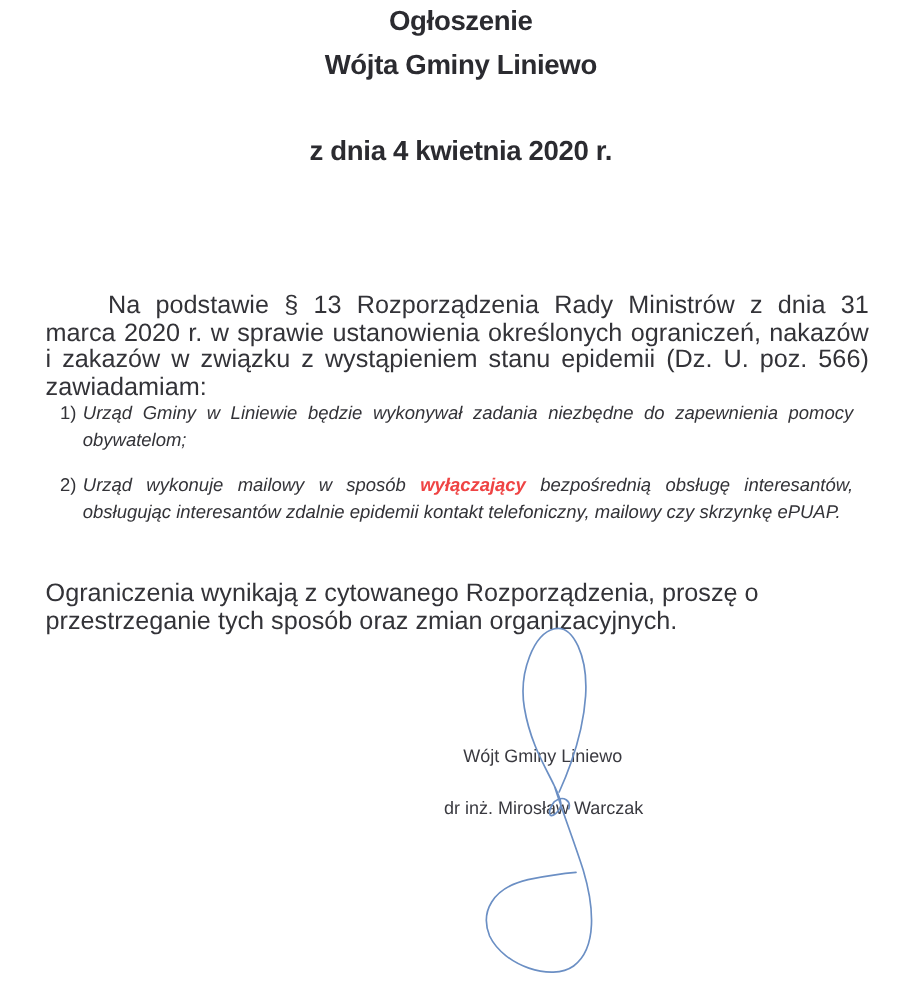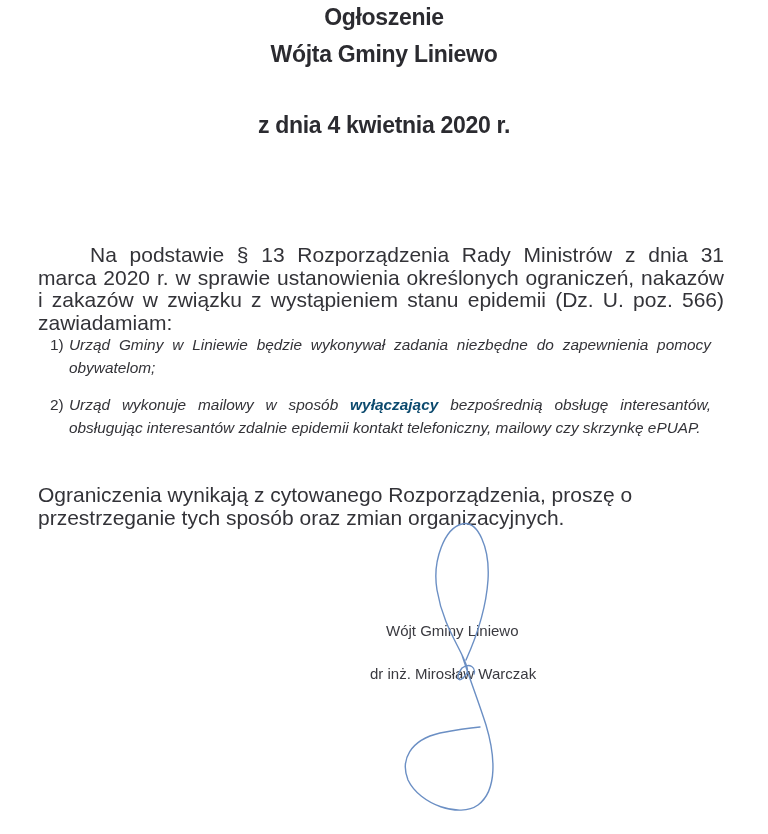--- a/index.html
+++ b/index.html
@@ -15,21 +15,21 @@
     .para1 .indent { display: inline-block; width: 52px; }
     .item { position: absolute; left: 50px; width: 661px; font-size: 15.4px; line-height: 22.5px; color: #333338; }
     .item .num { position: absolute; left: 0; top: 0; }
     .item .txt { display: block; padding-left: 19px; text-align: justify; text-align-last: left; text-indent: 0; font-style: italic; }
     .item1 { top: 334px; }
     .item2 { top: 394px; }
     .para2 { top: 484px; }
     .sig { position: absolute; font-size: 15px; color: #3a3a40; }
     .sig1 { left: 386px; top: 622px; }
     .sig2 { left: 370px; top: 665px; }
-    b { font-weight: bold; color: #0c4a6e; }
+    b { font-weight: bold; color: #ef4444; }
     svg.signature { position: absolute; left: 0; top: 0; pointer-events: none; }
   </style>
 </head>
 <body>
 
 <div class="title t1">Ogłoszenie</div>
 <div class="title t2">Wójta Gminy Liniewo</div>
 <div class="title t3">z dnia 4 kwietnia 2020 r.</div>
 
 <div class="body-text para1"><span class="indent"></span><span>Na podstawie § 13 Rozporządzenia Rady Ministrów z dnia 31 marca 2020 r. w sprawie ustanowienia określonych ograniczeń, nakazów i zakazów w związku z wystąpieniem stanu epidemii (Dz. U. poz. 566) zawiadamiam:</span></div>

